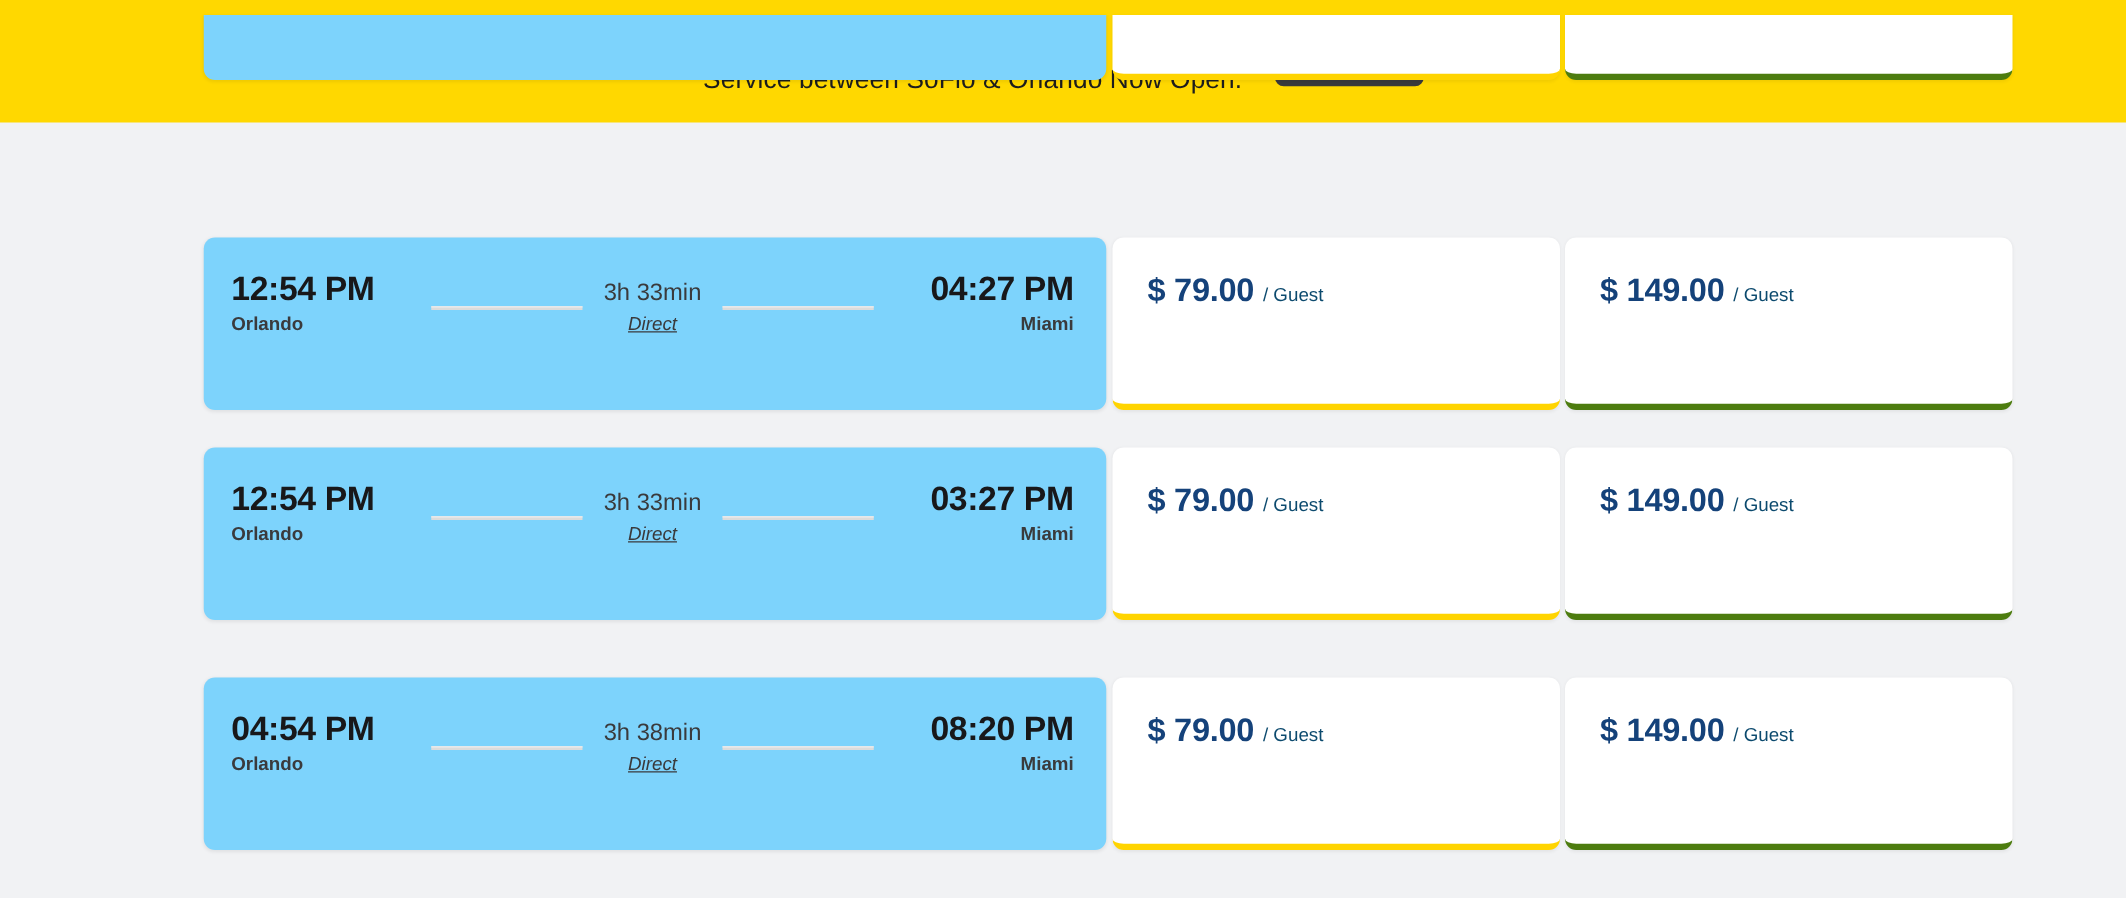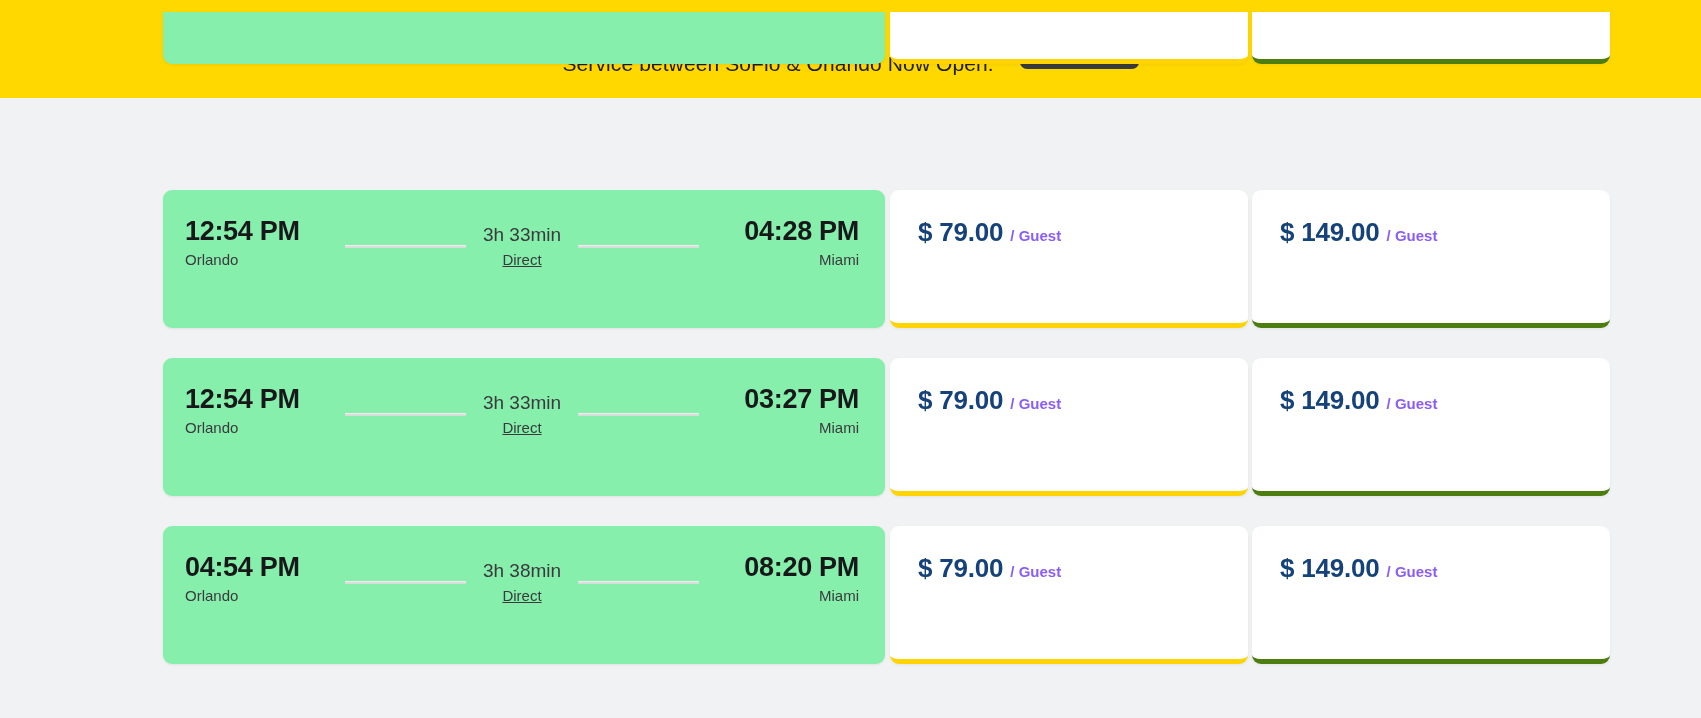--- a/index.html
+++ b/index.html
@@ -46,40 +46,40 @@
   }
   .flight-row{
     position:absolute; left:0; width:1701px; height:138px;
   }
   .flight-row.partial{ height:52px; }
 
   
   .itinerary-card{
     position:absolute; left:163px; top:0;
     width:722px; height:138px;
-    background:#86efac; border-radius:9px;
+    background:#7dd3fc; border-radius:9px;
     box-shadow:0 1px 3px rgba(0,0,0,.07);
   }
   .partial .itinerary-card{
     height:52px; border-radius:0 0 9px 9px; top:-86px;
   }
 
   .itin-inner{
     position:absolute; left:0; top:0; width:100%; height:100%;
     display:flex; align-items:flex-start; padding:27px 26px 0 22px;
   }
   .endpoint{ width:152px; }
   .endpoint.dep{ text-align:left; }
   .endpoint.arr{ text-align:right; margin-left:auto; }
   .ep-time{
     font-size:27px; font-weight:700; color:#18181a;
     letter-spacing:-.3px; line-height:1.08;
   }
   .ep-city{
-    font-size:15px; font-weight:400; color:#3a3a3c;
+    font-size:15px; font-weight:700; color:#3a3a3c;
     margin-top:5px;
   }
 
   .leg-middle{
     flex:1; display:flex; align-items:center;
     margin-top:5px; padding:0 8px;
   }
   .leg-line{
     flex:1; height:3px;
     background:#dcdcdc;
@@ -88,20 +88,21 @@
   .leg-center{
     text-align:center; padding:0 12px; min-width:112px;
   }
   .leg-duration{
     font-size:19px; color:#3a3a3c; line-height:1.42;
   }
   .leg-type{
     font-size:15px; color:#3a3a3c;
     text-decoration:underline; cursor:pointer;
     line-height:1.42;
+    font-style:italic;
   }
 
   
   .price-card{
     position:absolute; top:0; height:138px;
     background:#ffffff; border-radius:9px;
     box-shadow:0 1px 3px rgba(0,0,0,.06);
     padding:27px 0 17px 28px;
     text-align:center;
   }
@@ -116,21 +117,21 @@
   .partial .price-card{
     height:52px; top:-86px; border-radius:0 0 9px 9px;
   }
 
   .price-row{ display:flex; align-items:baseline; }
   .price-amount{
     font-size:26px; font-weight:700; color:#15427a;
     letter-spacing:-.2px; white-space:nowrap;
   }
   .price-unit{
-    font-size:15px; font-weight:700; color:#8b5cf6;
+    font-size:15px; font-weight:400; color:#0c4a6e;
     margin-left:7px; white-space:nowrap;
   }
 </style>
 </head>
 <body>
 
 <div class="promo-banner">
   <div class="promo-text">
     <div class="promo-line1">Hello, Orlando.</div>
     <div class="promo-line2">Service between SoFlo &amp; Orlando Now Open.</div>
@@ -162,21 +163,21 @@
         </div>
         <div class="leg-middle">
           <div class="leg-line"></div>
           <div class="leg-center">
             <div class="leg-duration">3h 33min</div>
             <div class="leg-type">Direct</div>
           </div>
           <div class="leg-line"></div>
         </div>
         <div class="endpoint arr">
-          <div class="ep-time">04:28 PM</div>
+          <div class="ep-time">04:27 PM</div>
           <div class="ep-city">Miami</div>
         </div>
       </div>
     </div>
 
     <div class="price-card economy">
 
       <div class="price-row">
         <span class="price-amount">$ 79.00</span>
         <span class="price-unit">/ Guest</span>
@@ -223,21 +224,21 @@
     </div>
 
     <div class="price-card premium">
 
       <div class="price-row">
         <span class="price-amount">$ 149.00</span>
         <span class="price-unit">/ Guest</span>
       </div>
     </div>
   </div>
-    <div class="flight-row" style="top: 428px;">
+    <div class="flight-row" style="top: 444px;">
     <div class="itinerary-card">
 
       <div class="itin-inner">
         <div class="endpoint dep">
           <div class="ep-time">04:54 PM</div>
           <div class="ep-city">Orlando</div>
         </div>
         <div class="leg-middle">
           <div class="leg-line"></div>
           <div class="leg-center">

